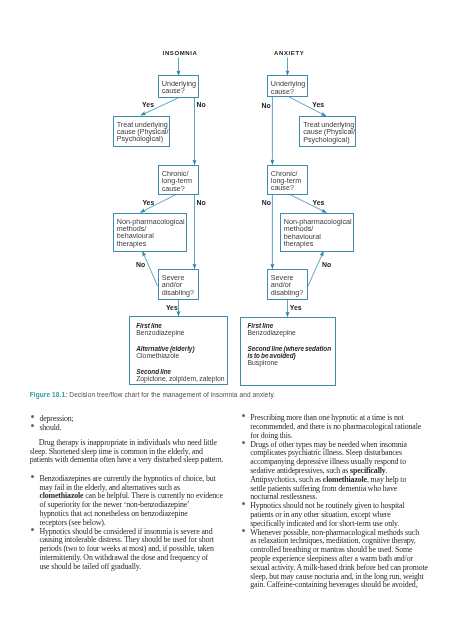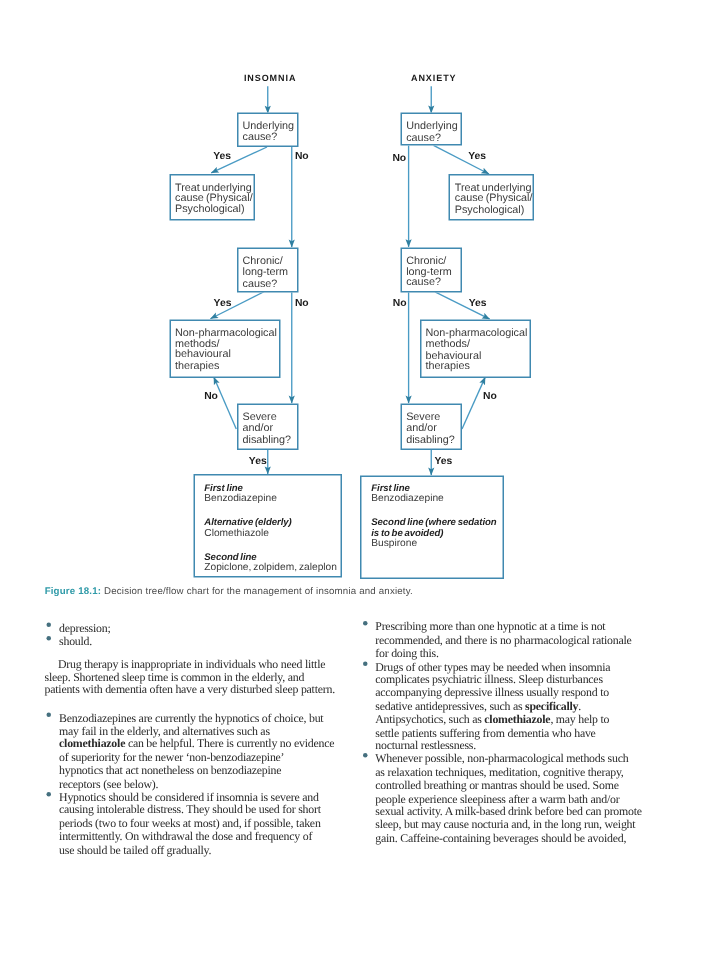--- a/index.html
+++ b/index.html
@@ -231,18 +231,22 @@
         <li>
           <span class="bullet">•</span>
           <span class="litext">Prescribing more than one hypnotic at a time is not<br>recommended, and there is no pharmacological rationale<br>for doing this.</span>
         </li>
         <li>
           <span class="bullet">•</span>
           <span class="litext">Drugs of other types may be needed when insomnia<br>complicates psychiatric illness. Sleep disturbances<br>accompanying depressive illness usually respond to<br>sedative antidepressives, such as <b>specifically</b>.<br>Antipsychotics, such as <b>clomethiazole</b>, may help to<br>settle patients suffering from dementia who have<br>nocturnal restlessness.</span>
         </li>
         <li>
           <span class="bullet">•</span>
+          <span class="litext">Hypnotics should not be routinely given to hospital<br>patients or in any other situation, except where<br>specifically indicated and for short-term use only.</span>
+        </li>
+        <li>
+          <span class="bullet">•</span>
           <span class="litext">Whenever possible, non-pharmacological methods such<br>as relaxation techniques, meditation, cognitive therapy,<br>controlled breathing or mantras should be used. Some<br>people experience sleepiness after a warm bath and/or<br>sexual activity. A milk-based drink before bed can promote<br>sleep, but may cause nocturia and, in the long run, weight<br>gain. Caffeine-containing beverages should be avoided,</span>
         </li>
       </ul>
   </div>
 
 </div>
 
 </body></html>

